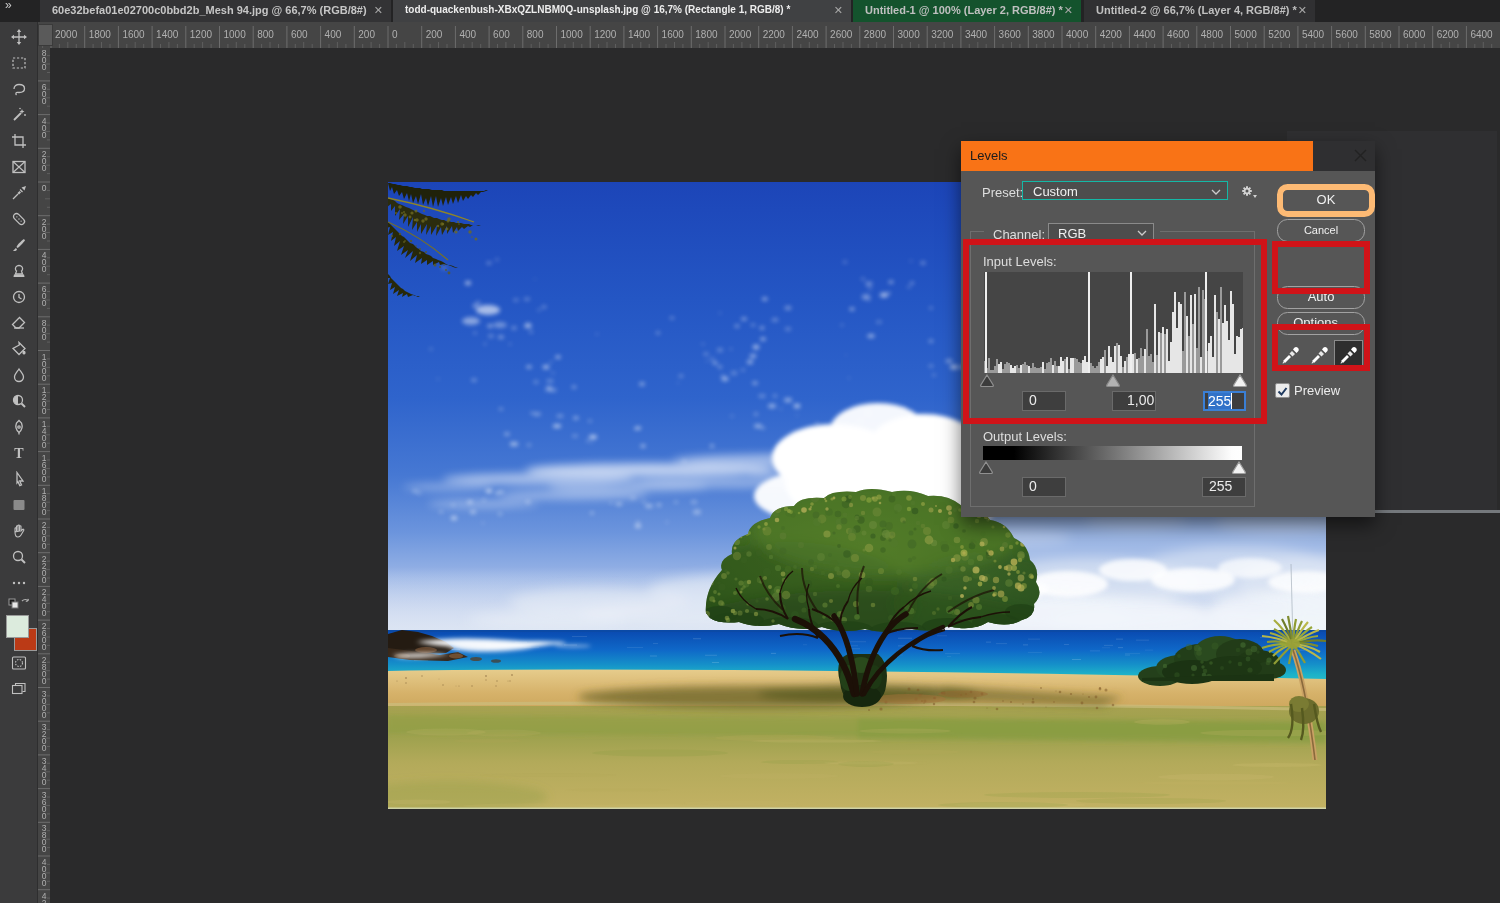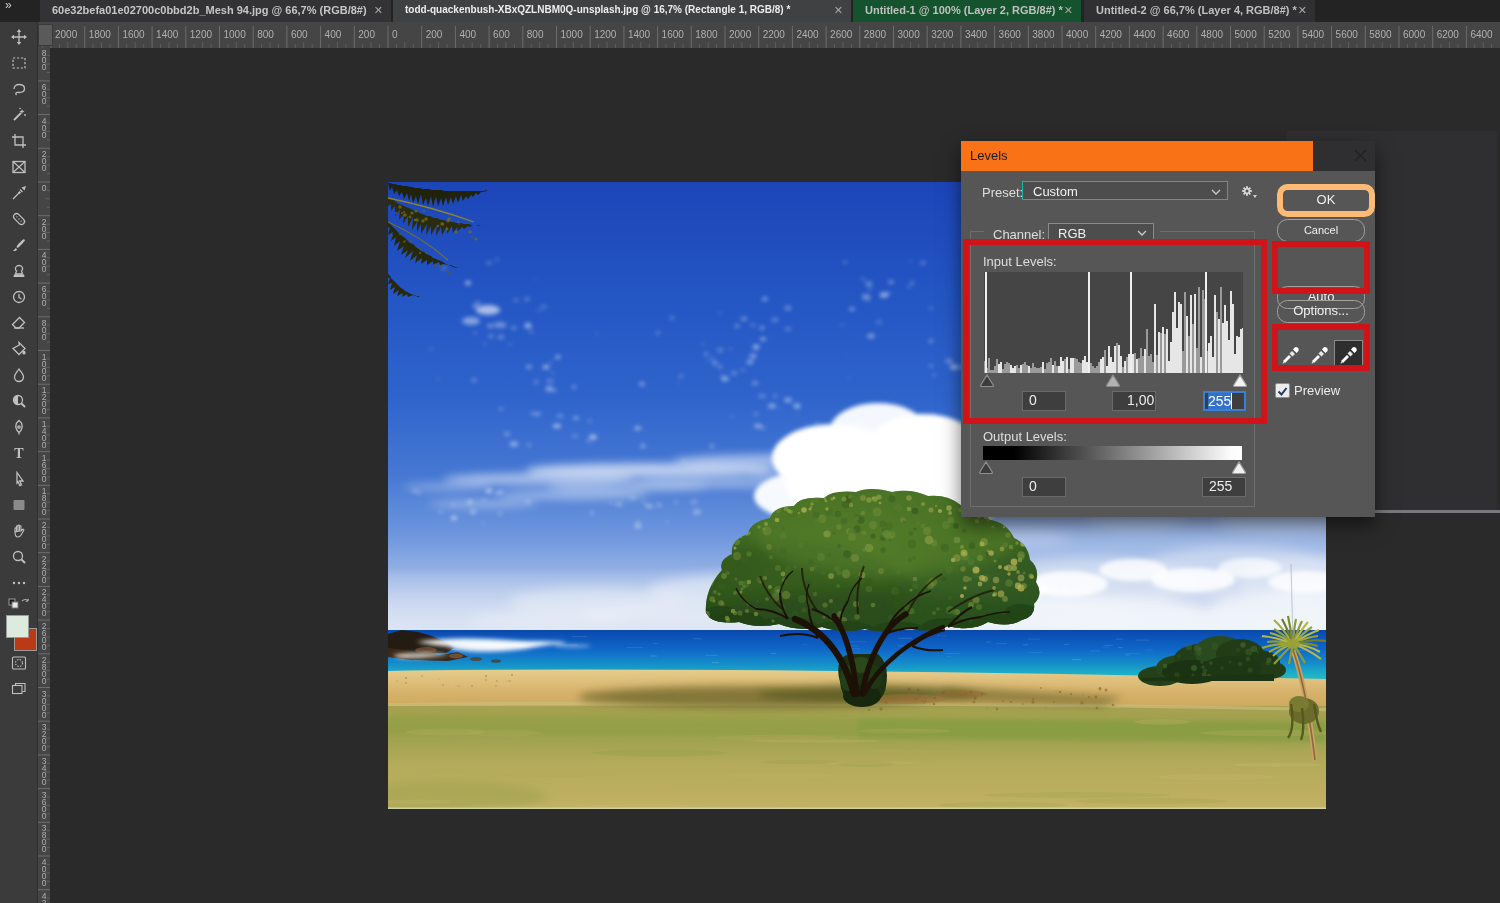--- a/index.html
+++ b/index.html
@@ -1719,21 +1719,21 @@
 <div style="position:absolute;left:983px;top:446px;width:259px;height:14px;background:linear-gradient(to right,#000 0%,#000 12%,#fdfdfd 96%,#fff 100%);"></div>
 <svg width="280" height="14" viewBox="0 0 280 14" style="position:absolute;left:975px;top:461px">
     <path d="M11 1 L17.2 11 Q17.8 12.5 16 12.5 L6 12.5 Q4.2 12.5 4.8 11 Z" fill="#3c3c3c" stroke="#909090" stroke-width="1.2"></path>
     <path d="M264 1 L270.2 11 Q270.8 12.5 269 12.5 L259 12.5 Q257.2 12.5 257.8 11 Z" fill="#f2f2f2" stroke="#a0a0a0" stroke-width="1.2"></path>
   </svg>
 <div style="position:absolute;left:1022px;top:477px;width:44px;height:20px;background:#3e3e3e;border:1px solid #6a6a6a;box-sizing:border-box;font-size:14px;line-height:17px;padding-left:6px;color:#ececec;">0</div>
 <div style="position:absolute;left:1202px;top:477px;width:44px;height:20px;background:#3e3e3e;border:1px solid #6a6a6a;box-sizing:border-box;font-size:14px;line-height:17px;padding-left:6px;color:#ececec;">255</div>
 <div style="position:absolute;left:1277px;top:184px;width:86px;height:21px;border:6px solid #fdba74;border-radius:10.5px;color:#f0f0f0;font-size:13px;text-align:center;line-height:20px;">OK</div>
 <div style="position:absolute;left:1277px;top:219px;width:86px;height:21px;border:1px solid #a2a2a2;border-radius:10.5px;color:#f0f0f0;font-size:11px;text-align:center;line-height:20px;">Cancel</div>
 <div style="position:absolute;left:1277px;top:258px;width:86px;height:21px;border:1px solid #a2a2a2;border-radius:10.5px;color:#f0f0f0;font-size:13px;text-align:center;line-height:20px;margin-top:28px;">Auto</div>
-<div style="position:absolute;left:1277px;top:300px;width:86px;height:21px;border:1px solid #a2a2a2;border-radius:10.5px;color:#f0f0f0;font-size:13px;text-align:center;line-height:20px;">Options...</div>
+<div style="position:absolute;left:1277px;top:312px;width:86px;height:21px;border:1px solid #a2a2a2;border-radius:10.5px;color:#f0f0f0;font-size:13px;text-align:center;line-height:20px;">Options...</div>
 <svg width="20" height="20" viewBox="0 0 20 20" style="position:absolute;left:1280px;top:344px">
     <path d="M3 17 L9 11 L11 13 L5 19 Z" fill="#ffffff"></path>
     <path d="M9.5 9.5 L12.5 12.5 L15 10 L12 7 Z" fill="#e8e8e8"></path>
     <path d="M13 5.5 L16.5 9 L18 7.5 C19 6.5 19 5 18 4 L17.8 3.8 C16.8 2.8 15.3 2.8 14.3 3.8 Z" fill="#ffffff"></path>
     <path d="M2.5 19.5 L4.5 19 L3.2 17.8 Z" fill="#ffffff"></path>
   </svg>
 <svg width="20" height="20" viewBox="0 0 20 20" style="position:absolute;left:1309px;top:344px">
     <path d="M3 17 L9 11 L11 13 L5 19 Z" fill="#ffffff"></path>
     <path d="M9.5 9.5 L12.5 12.5 L15 10 L12 7 Z" fill="#e8e8e8"></path>
     <path d="M13 5.5 L16.5 9 L18 7.5 C19 6.5 19 5 18 4 L17.8 3.8 C16.8 2.8 15.3 2.8 14.3 3.8 Z" fill="#ffffff"></path>

